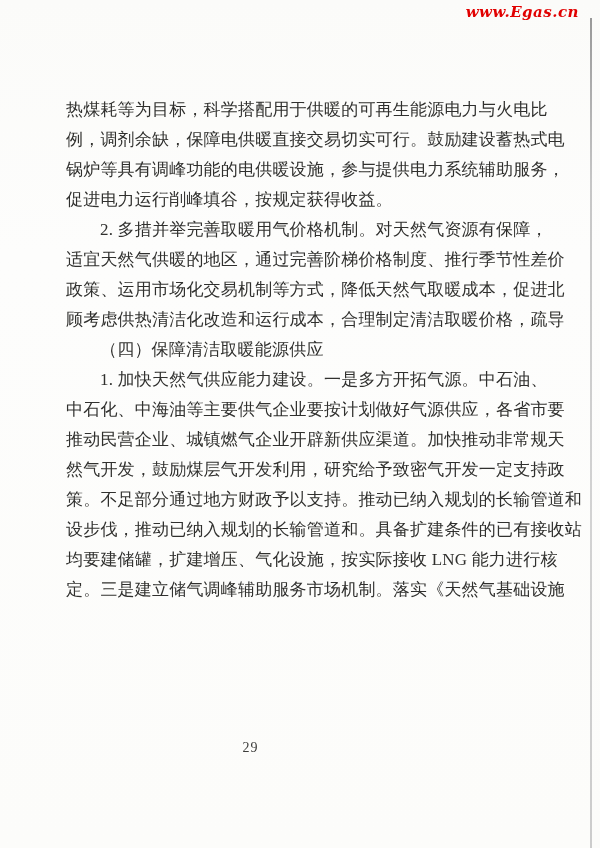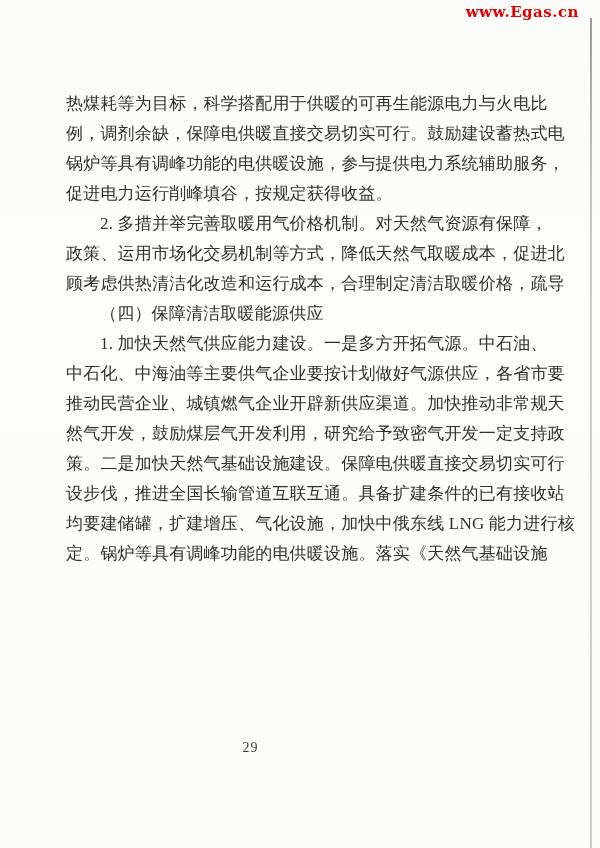--- a/index.html
+++ b/index.html
@@ -18,38 +18,39 @@
     position: absolute;
     inset: 0;
     background:
       linear-gradient(180deg, #fbfbf9 0%, #fdfdfc 30%, #fcfcfa 100%);
   }
   .watermark {
     position: absolute;
     top: 3px;
     right: 21px;
     font-family: "DejaVu Serif", serif;
+    font-style: italic;
     font-weight: bold;
     font-size: 15px;
     letter-spacing: 0.5px;
     color: #e10000;
     white-space: nowrap;
   }
   .scan-edge {
     position: absolute;
     top: 18px;
     bottom: 0;
     right: 8px;
     width: 2px;
     background: linear-gradient(180deg, #999999 0%, #c6c6c6 20%, #d2d2d2 60%, #cccccc 100%);
   }
   .content {
     position: absolute;
     left: 66px;
-    top: 89px;
+    top: 95px;
     width: 476px;
     font-size: 17px;
     color: #30302e;
   }
   .line {
     height: 30px;
     line-height: 30px;
     text-align: justify;
     text-align-last: justify;
     text-justify: inter-character;
@@ -82,28 +83,29 @@
   <div class="watermark">www.Egas.cn</div>
 
   <div class="scan-edge"></div>
 
   <div class="content">
     <div class="line">热煤耗等为目标，科学搭配用于供暖的可再生能源电力与火电比</div>
     <div class="line">例，调剂余缺，保障电供暖直接交易切实可行。鼓励建设蓄热式电</div>
     <div class="line">锅炉等具有调峰功能的电供暖设施，参与提供电力系统辅助服务，</div>
     <div class="line end">促进电力运行削峰填谷，按规定获得收益。</div>
     <div class="line ind">2. 多措并举完善取暖用气价格机制。对天然气资源有保障，</div>
+    <div class="line">适宜天然气供暖的地区，通过完善阶梯价格制度、推行季节性差价</div>
     <div class="line">政策、运用市场化交易机制等方式，降低天然气取暖成本，促进北</div>
     <div class="line">顾考虑供热清洁化改造和运行成本，合理制定清洁取暖价格，疏导</div>
     <div class="line ind end">（四）保障清洁取暖能源供应</div>
     <div class="line ind">1. 加快天然气供应能力建设。一是多方开拓气源。中石油、</div>
     <div class="line">中石化、中海油等主要供气企业要按计划做好气源供应，各省市要</div>
     <div class="line">推动民营企业、城镇燃气企业开辟新供应渠道。加快推动非常规天</div>
     <div class="line">然气开发，鼓励煤层气开发利用，研究给予致密气开发一定支持政</div>
-    <div class="line">策。二是加快天然气基础设施建设。保障电供暖直接交易切实可行</div>
-    <div class="line">设步伐，推进全国长输管道互联互通。具备扩建条件的已有接收站</div>
-    <div class="line">均要建储罐，扩建增压、气化设施，加快中俄东线 LNG 能力进行核</div>
-    <div class="line">定。锅炉等具有调峰功能的电供暖设施。落实《天然气基础设施</div>
+    <div class="line">策。不足部分通过地方财政予以支持。推动已纳入规划的长输管道和</div>
+    <div class="line">设步伐，推动已纳入规划的长输管道和。具备扩建条件的已有接收站</div>
+    <div class="line">均要建储罐，扩建增压、气化设施，按实际接收 LNG 能力进行核</div>
+    <div class="line">定。三是建立储气调峰辅助服务市场机制。落实《天然气基础设施</div>
   </div>
 
   <div class="page-number">29</div>
 
 </div>
 
 </body></html>

